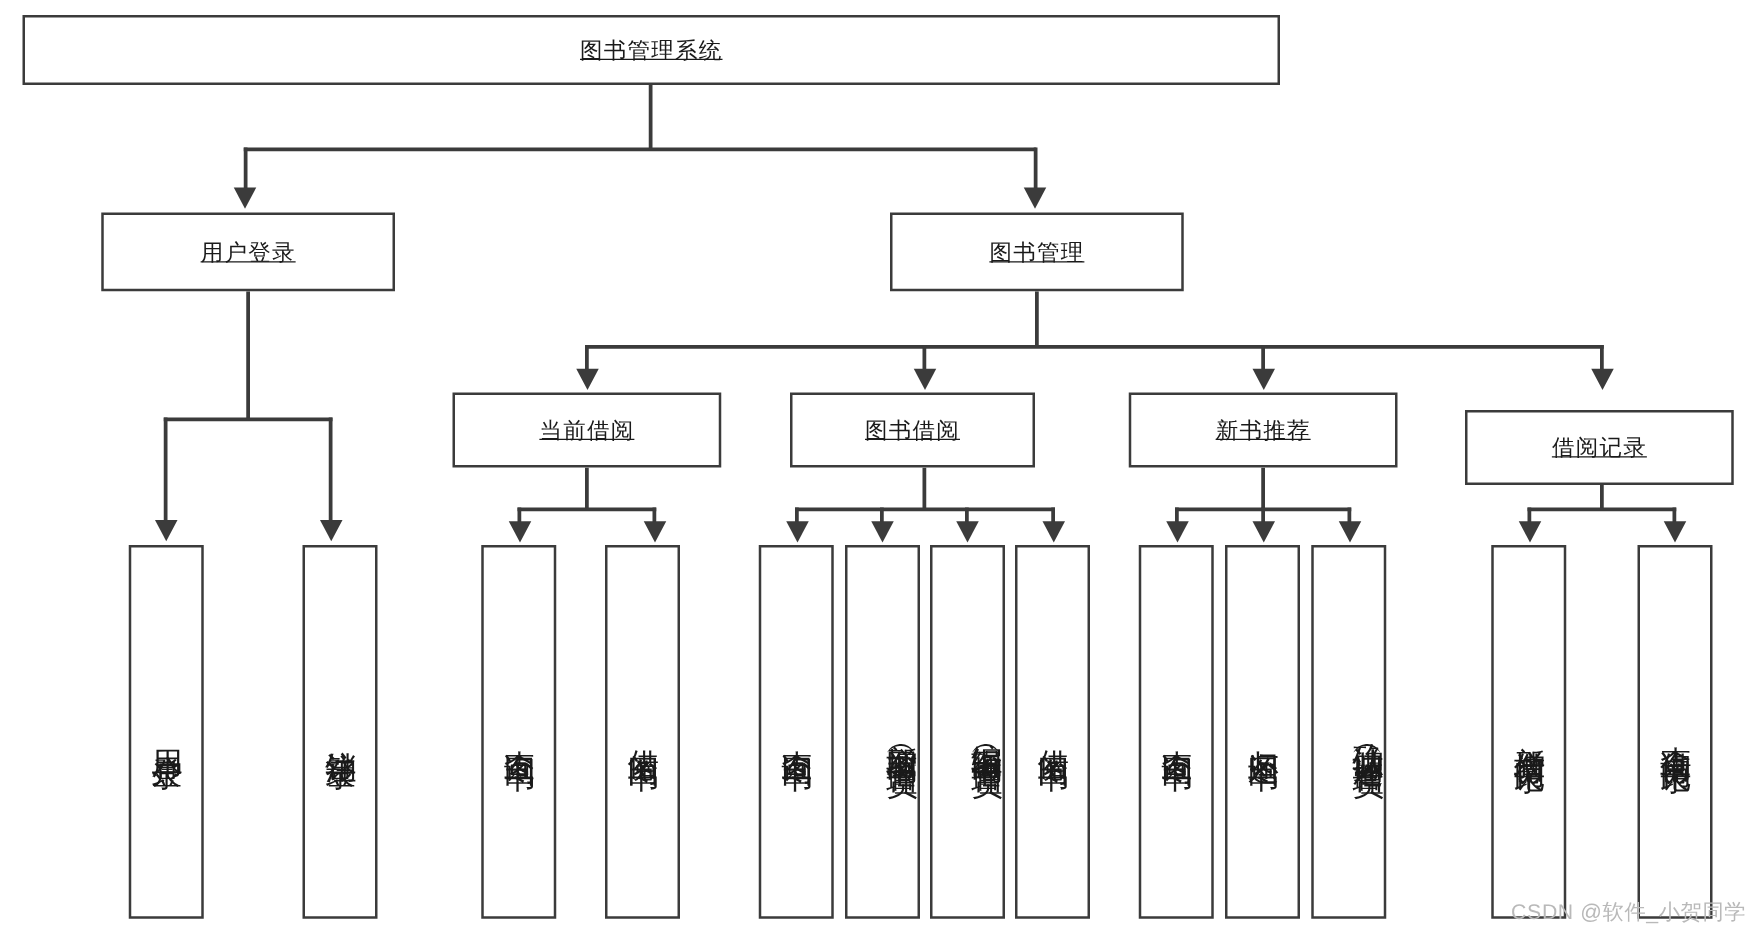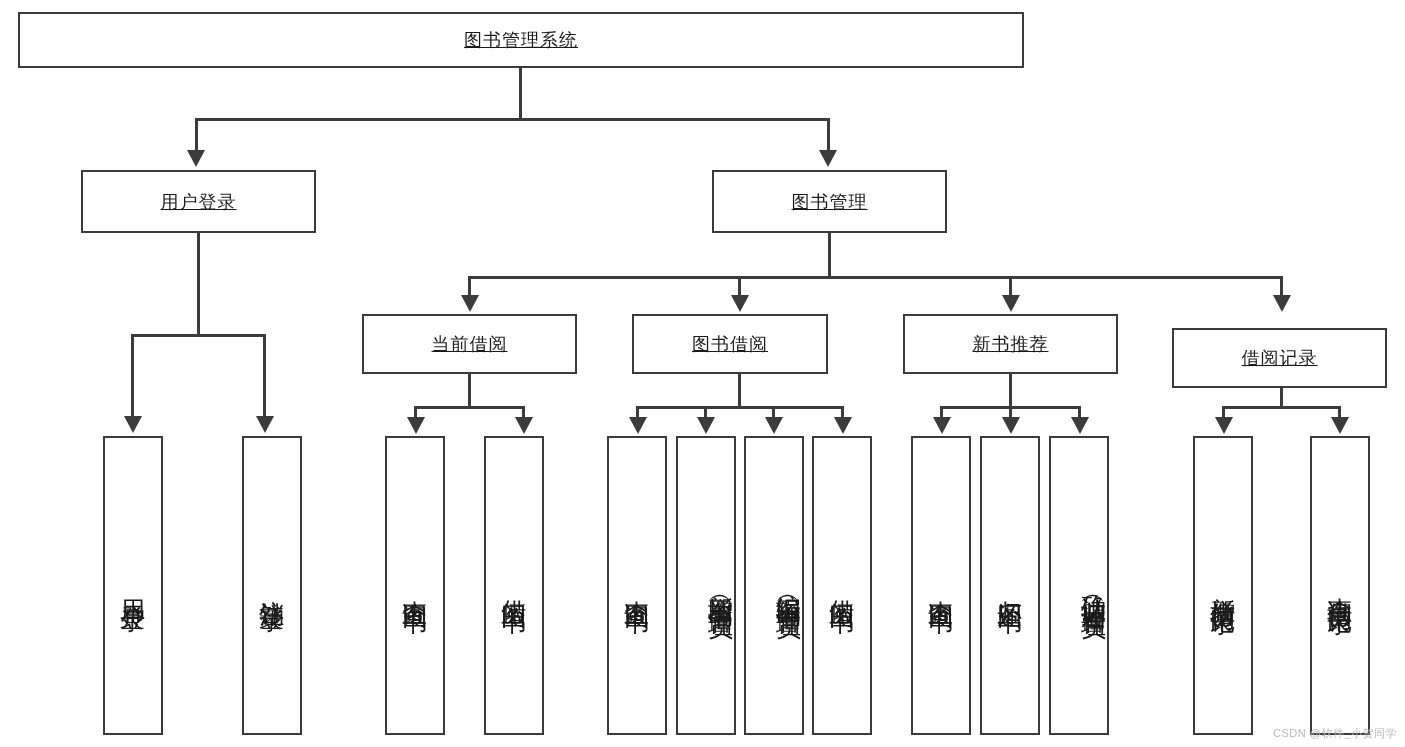--- a/index.html
+++ b/index.html
@@ -57,21 +57,21 @@
     position:absolute;
     width:0;height:0;
     border-left:9px solid transparent;
     border-right:9px solid transparent;
     border-top:17px solid #3b3b3b;
     z-index:3;
   }
   .watermark{
     position:absolute;
     right:8px;bottom:6px;
-    font-size:11px;
+    font-size:17px;
     color:#b9b9b9;
     letter-spacing:0.5px;
     white-space:nowrap;
     z-index:9;
     font-family:"Liberation Sans","DejaVu Sans",sans-serif;
   }
 </style>
 </head>
 <body>
 

